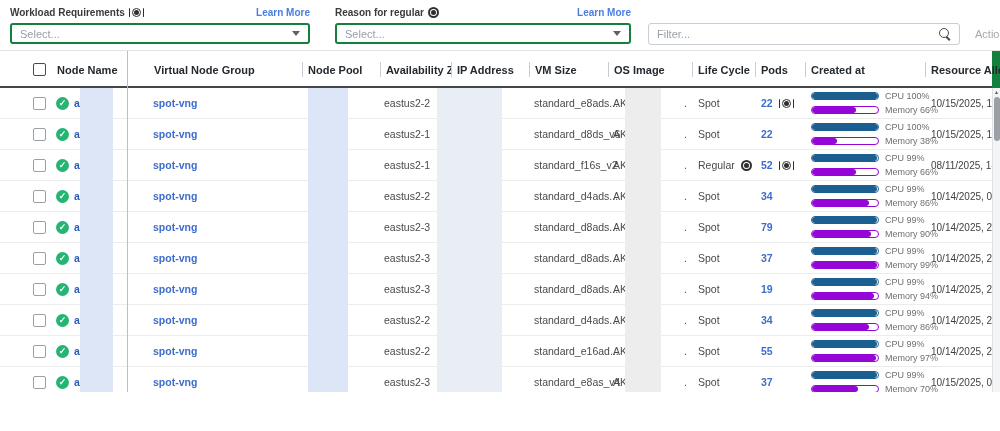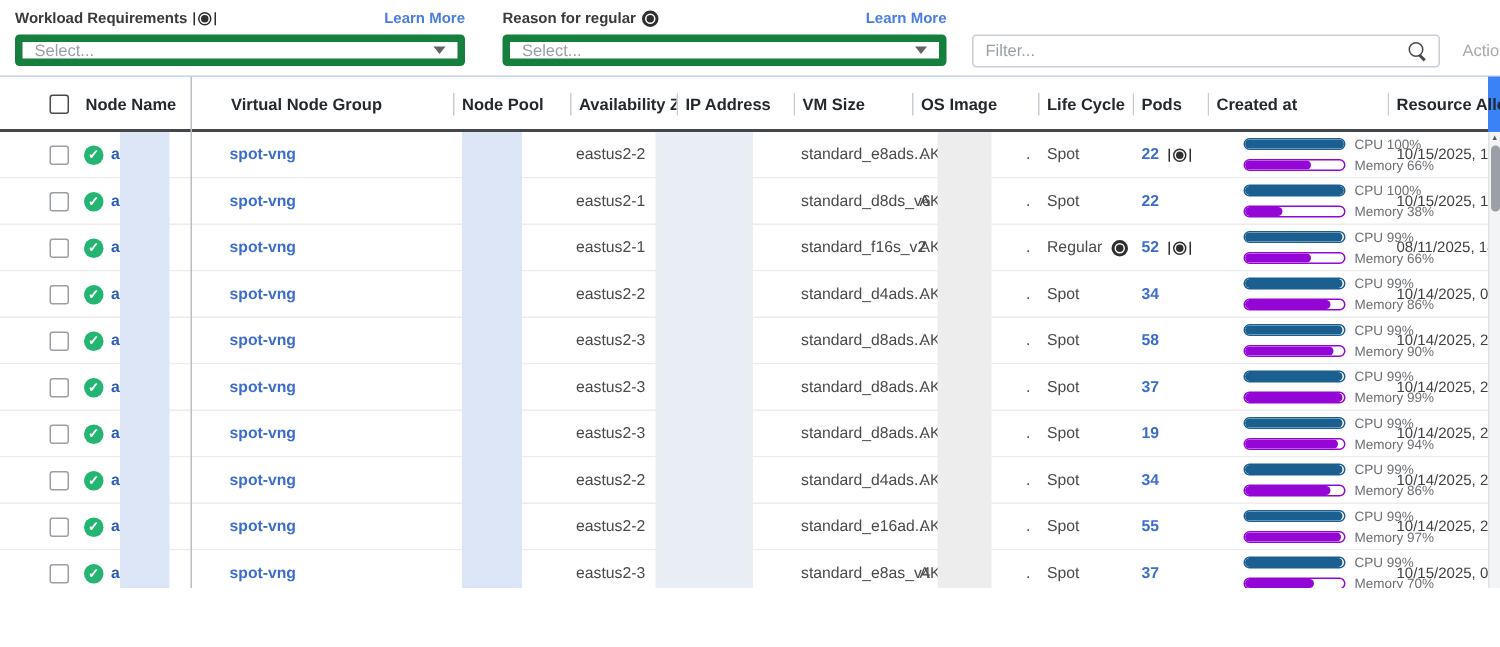--- a/index.html
+++ b/index.html
@@ -1,30 +1,30 @@
 <!DOCTYPE html>
 <html><head>
 <meta charset="utf-8">
 <style>
   * { margin:0; padding:0; box-sizing:border-box; }
   html,body { background:#fff; }
   .app {
     position:relative; width:1000px; height:392px; overflow:hidden;
-    font-family:"Liberation Sans", sans-serif; color:#333; background:#3b82f6;
+    font-family:"Liberation Sans", sans-serif; color:#333; background:#15803d;
   }
   
   .toolbar { position:absolute; top:0; left:0; width:1000px; height:50px; background:#fff; }
   .fgroup { position:absolute; top:4px; }
   .fgroup.g1 { left:10px; width:300px; }
   .fgroup.g2 { left:335px; width:296px; }
   .frow { display:flex; justify-content:space-between; align-items:center; height:16px; }
   .flabel { font-size:10px; color:#3a3a3a; display:inline-flex; align-items:center; gap:4px; font-weight:bold; }
   .learn { font-size:10px; color:#4a7de0; font-weight:bold; cursor:pointer; text-decoration:none; }
   .select {
-    margin-top:3px; height:21px; border:5px solid #15803d; border-radius:3px; background:#fff;
+    margin-top:3px; height:21px; border:2px solid #15803d; border-radius:3px; background:#fff;
     display:flex; align-items:center; justify-content:space-between; padding:0 8px; cursor:pointer;
   }
   .select .ph { font-size:11px; color:#9aa0a6; }
   .caret { width:0; height:0; border-left:4px solid transparent; border-right:4px solid transparent; border-top:5px solid #5f6368; }
   .filterbox {
     position:absolute; top:23px; left:648px; width:312px; height:22px;
     border:1px solid #c9cdd4; border-radius:3px; background:#fff; display:flex; align-items:center;
   }
   .filterbox input {
     flex:1; border:none; outline:none; font-size:11px; color:#333; padding:0 8px; background:transparent;
@@ -61,21 +61,21 @@
             display:inline-flex; align-items:center; justify-content:center; margin-left:5px; margin-right:5px; flex:none; }
   .lnk { color:#3d6dcc; font-weight:bold; cursor:pointer; }
   .nodelnk { color:#2d5bb8; font-weight:bold; cursor:pointer; }
   .pad5 { padding-left:5px; } .pad6 { padding-left:6px; } .pad4 { padding-left:4px; }
   .osdot { position:absolute; left:76px; top:50%; transform:translateY(-50%); color:#4a4a4a; }
   .row.clipped .osdot { top:7px; }
   .lc-ic { margin-left:6px; }
   .podlnk { color:#3d6dcc; font-weight:bold; cursor:pointer; margin-right:6px; }
   
   .reswrap { display:flex; flex-direction:column; gap:4px; padding-left:6px; }
-  .bargrp { display:flex; align-items:center; gap:6px;margin-left:18px; }
+  .bargrp { display:flex; align-items:center; gap:6px; }
   .bar { width:68px; height:8px; border-radius:4px; position:relative; overflow:hidden; flex:none; }
   .bar.cpu { border:1px solid #1a5f90; }
   .bar.cpu .fill { background:#1a5f90; }
   .bar.mem { border:1px solid #9406d6; }
   .bar.mem .fill { background:#9406d6; }
   .bar .fill { position:absolute; left:0; top:0; bottom:0; border-radius:4px; }
   .barlab { font-size:9px; color:#6b6f73; }
   .created { font-size:10px; color:#3f3f3f; }
   
   .band { position:absolute; top:0; bottom:0; z-index:2; pointer-events:none; }
@@ -428,21 +428,21 @@
             <span>standard_d8ads...</span>
           </div>
           <div class="cell pad5">
             <span>AKSUbun</span>
             <span class="osdot">.</span>
           </div>
           <div class="cell pad6">
             <span>Spot</span>
           </div>
           <div class="cell pad6">
-            <span class="podlnk">58</span>
+            <span class="podlnk">79</span>
           </div>
           <div class="cell">
             <div class="reswrap">
               <div class="bargrp">
                 <span class="bar cpu">
                   <span class="fill" style="width: 99%;"></span>
                 </span>
                 <span class="barlab">CPU 99%</span>
               </div>
               <div class="bargrp">

